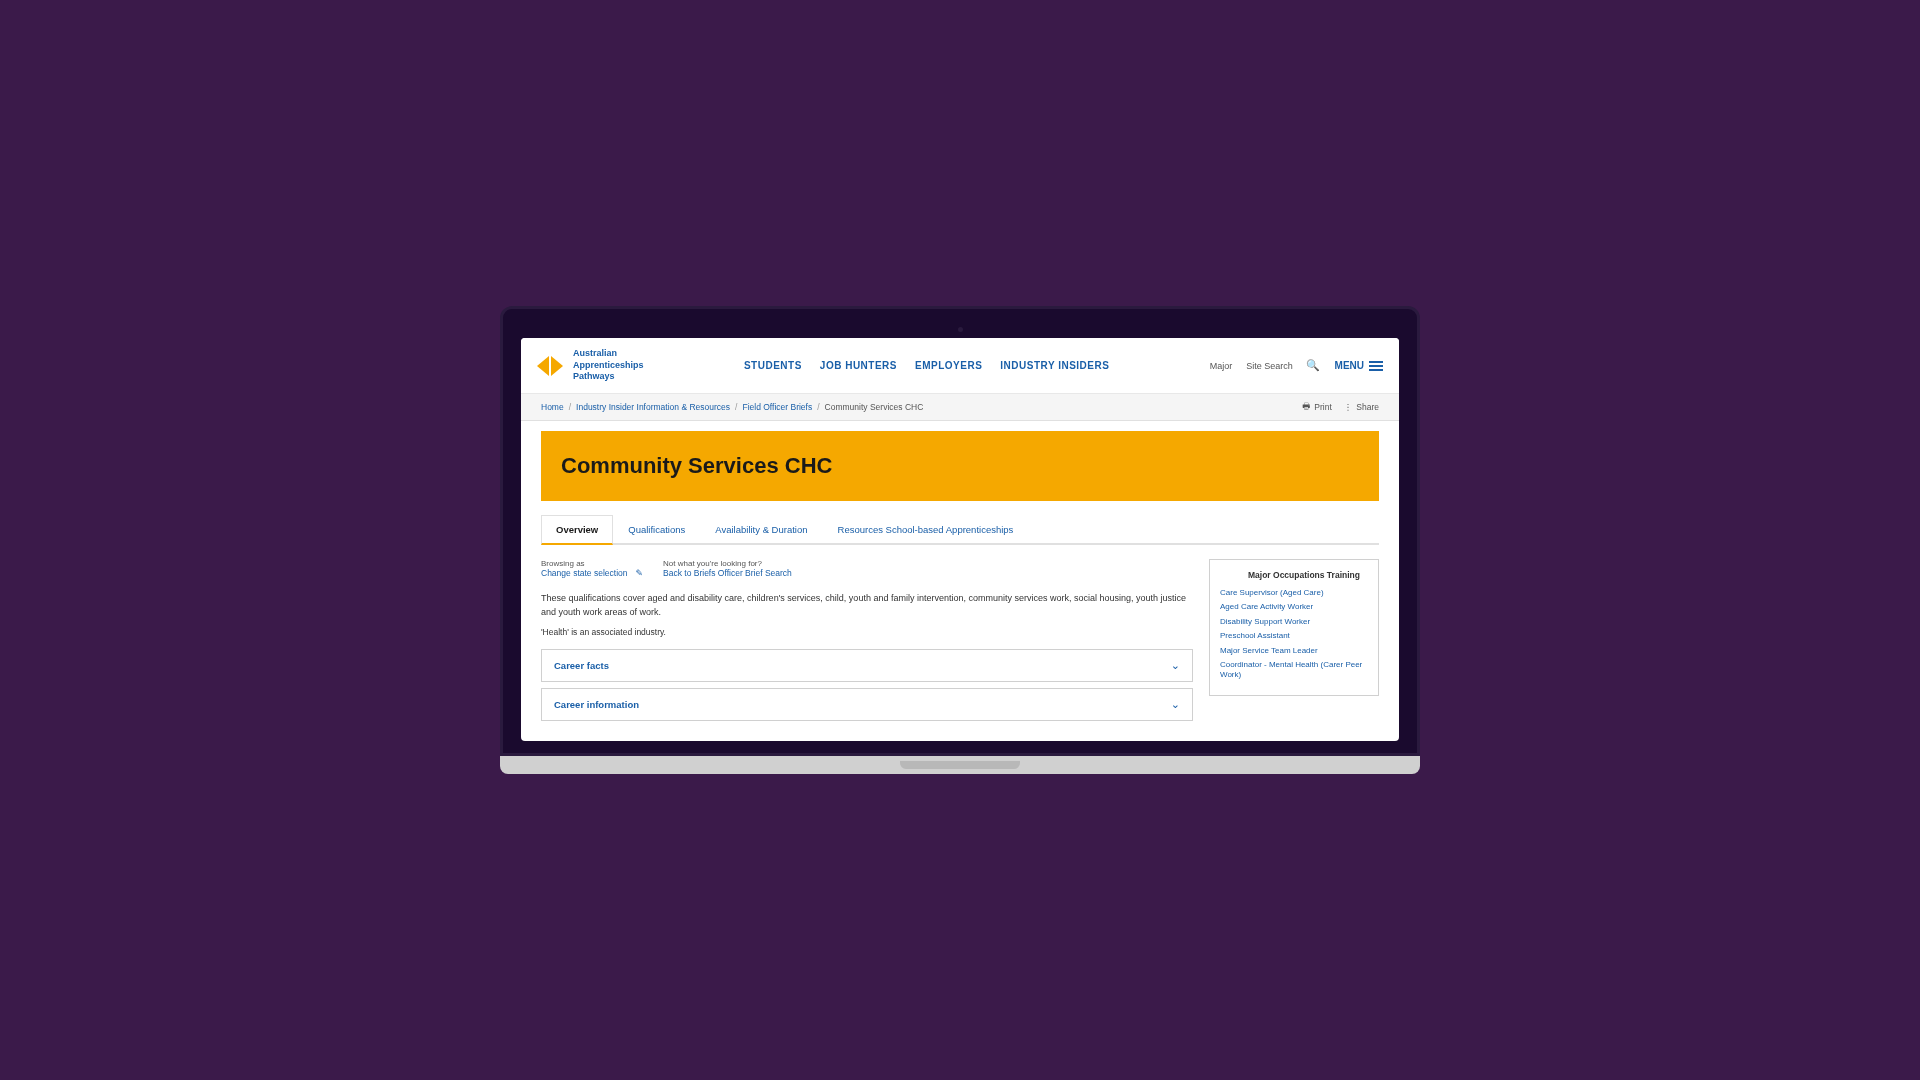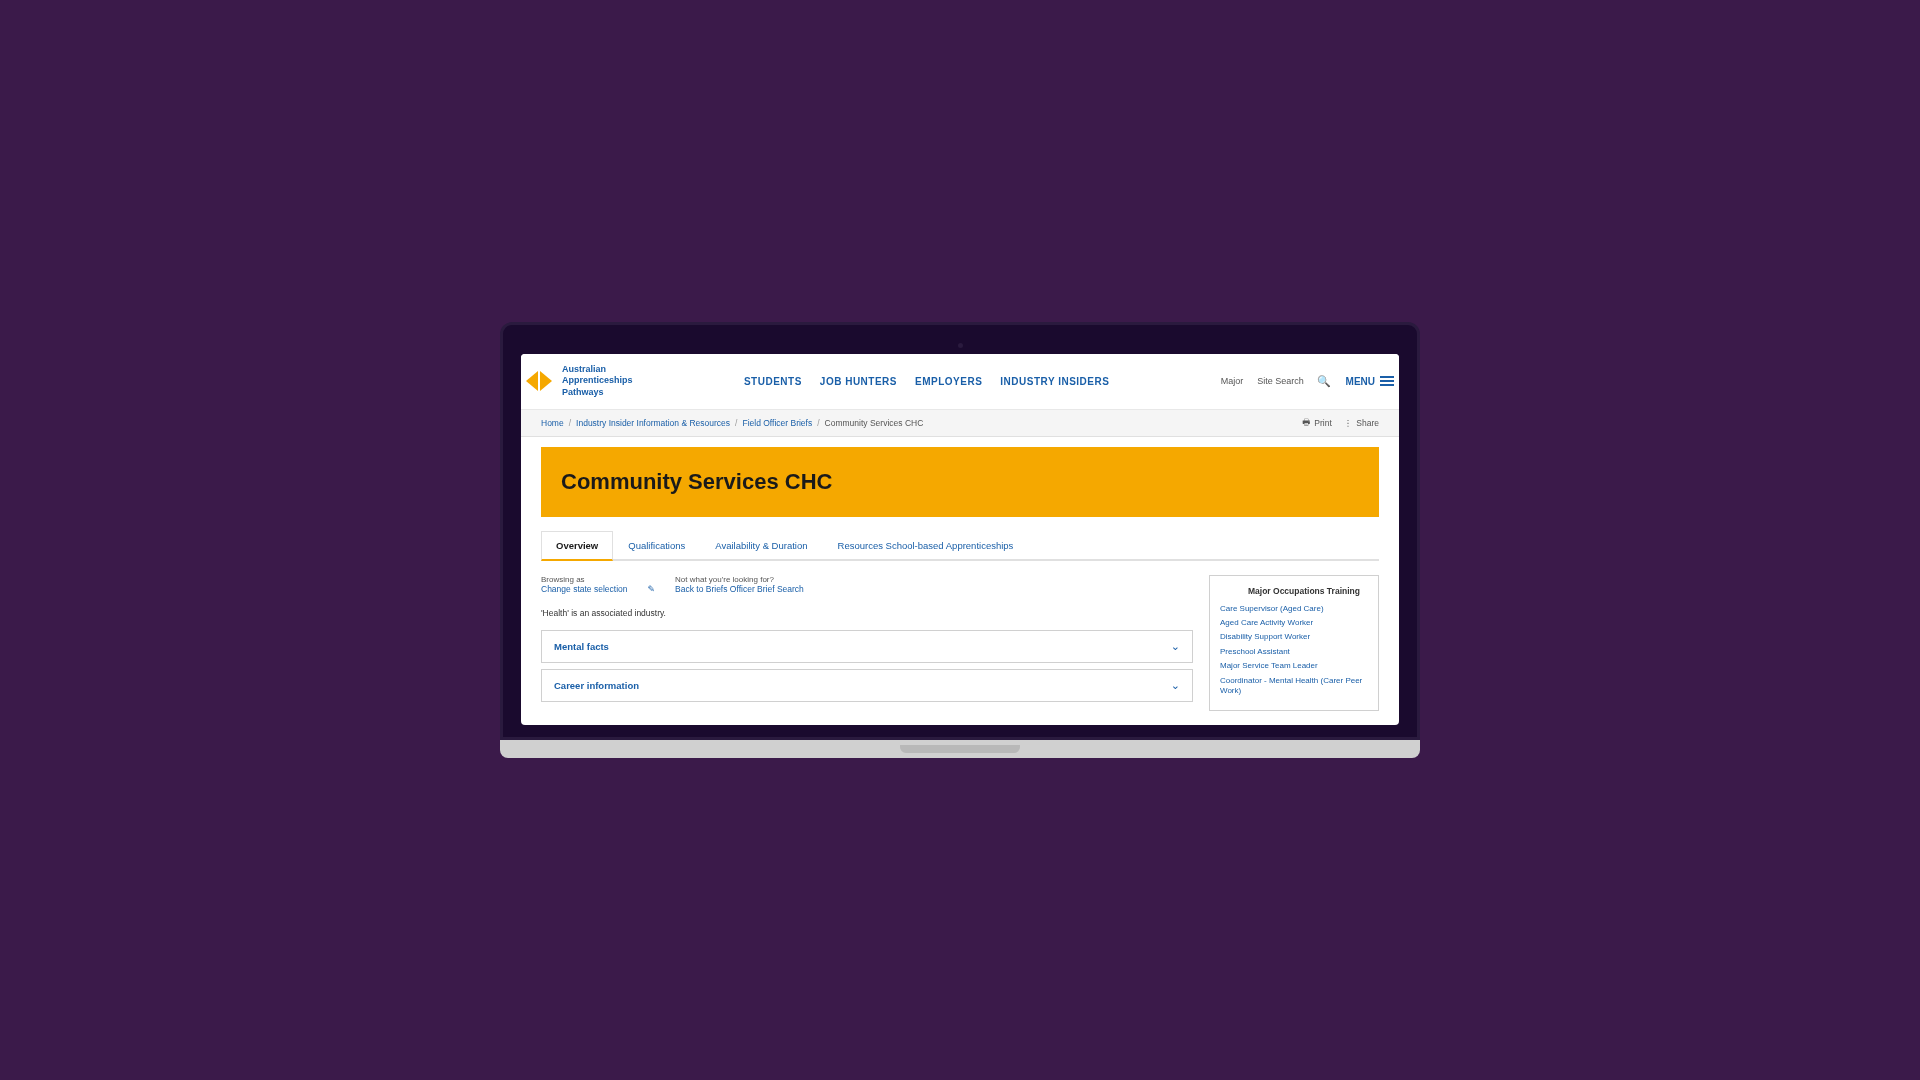--- a/index.html
+++ b/index.html
@@ -43,21 +43,21 @@
       overflow: hidden;
       width: 100%;
     }
 
     
     .nav-bar {
       background: #ffffff;
       display: flex;
       align-items: center;
       justify-content: space-between;
-      padding: 10px 5px;
+      padding: 10px 16px;
       border-bottom: 1px solid #e8e8e8;
     }
     .logo-area {
       display: flex;
       align-items: center;
       gap: 10px;
     }
     .logo-icon {
       display: flex;
       align-items: center;
@@ -222,21 +222,21 @@
     }
     .browsing-label {
       font-size: 8px;
       color: #555;
     }
     .browsing-link {
       font-size: 8.5px;
       color: #1a5fa8;
       display: flex;
       align-items: center;
-      gap: 20px;
+      gap: 8px;
       cursor: pointer;
     }
     .edit-icon {
       font-size: 9px;
       color: #1a5fa8;
     }
 
     
     .description-text {
       font-size: 9px;
@@ -416,25 +416,26 @@
                 <span>Change state selection</span>
                 <span class="edit-icon">✎</span>
               </span>
             </div>
             <div class="browsing-group">
               <span class="browsing-label">Not what you're looking for?</span>
               <span class="browsing-link">Back to Briefs Officer Brief Search</span>
             </div>
           </div>
 
+          <p class="description-text">These qualifications cover aged and disability care, children's services, child, youth and family intervention, community services work, social housing, youth justice and youth work areas of work.</p>
           <p class="associated-note">'Health' is an associated industry.</p>
 
           <div class="accordion-item">
             <div class="accordion-header">
-              <span class="accordion-header-label">Mental facts</span>
+              <span class="accordion-header-label">Career facts</span>
               <span class="chevron-down">⌄</span>
             </div>
           </div>
 
           <div class="accordion-item">
             <div class="accordion-header">
               <span class="accordion-header-label">Career information</span>
               <span class="chevron-down">⌄</span>
             </div>
           </div>

